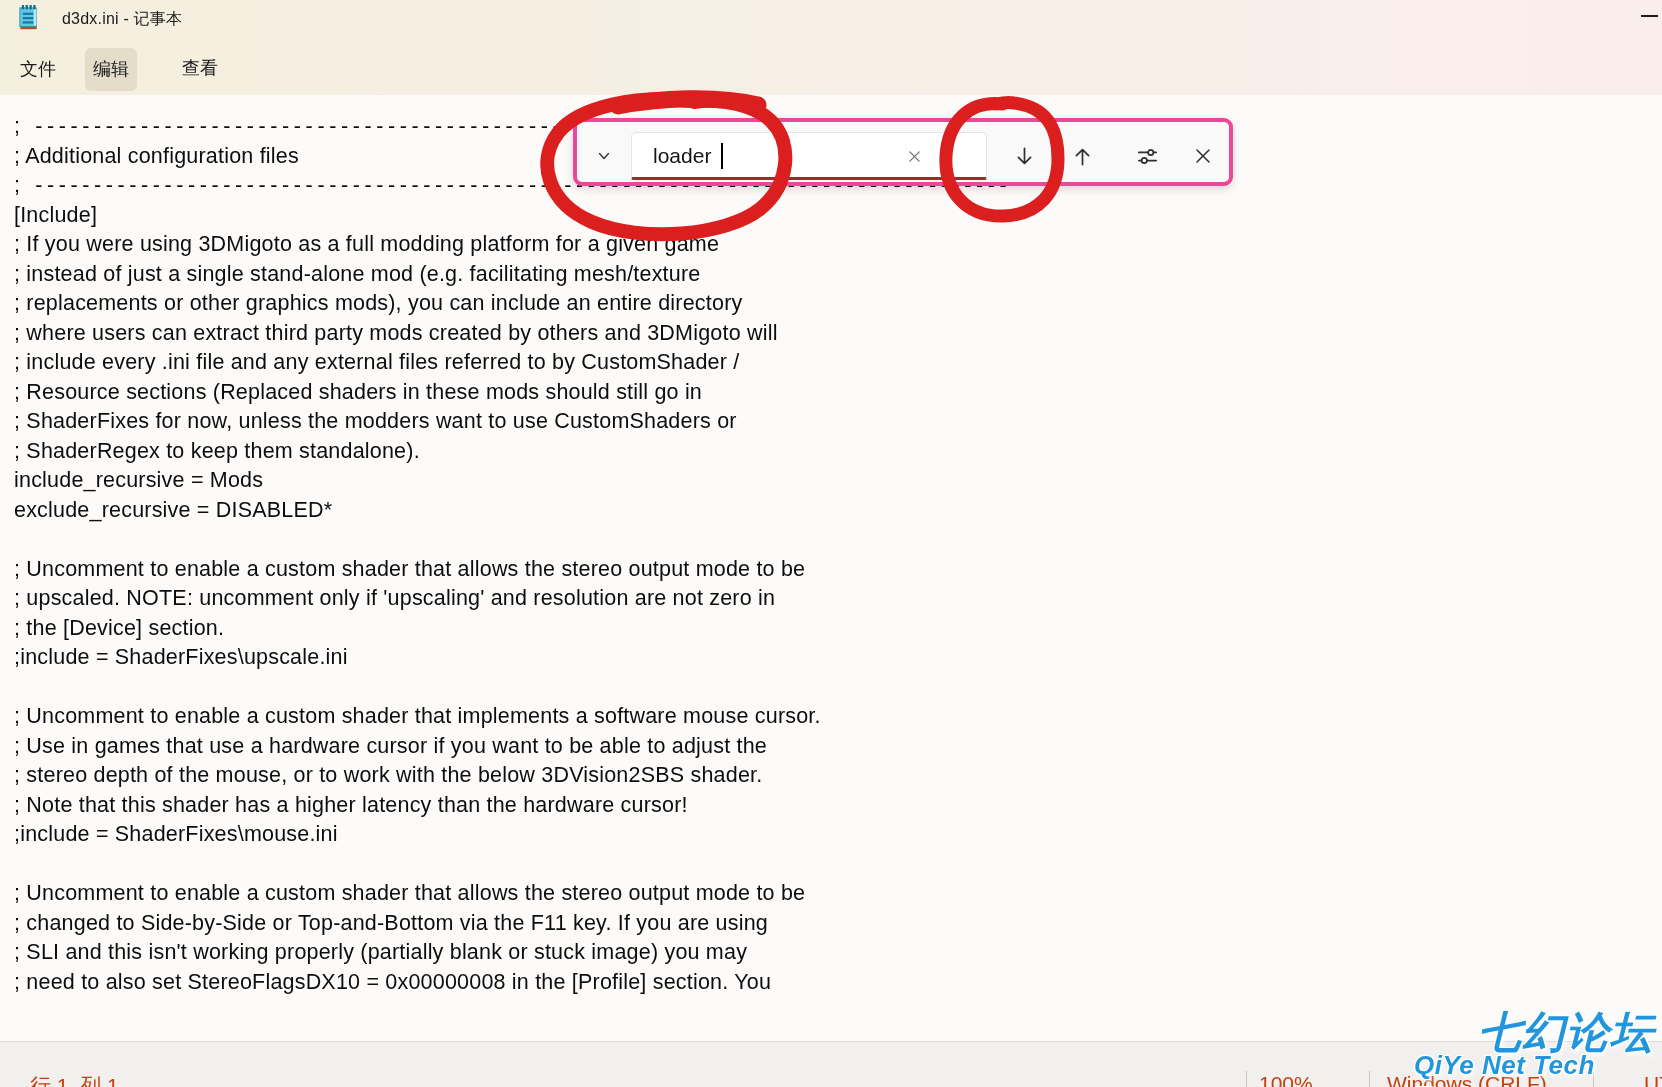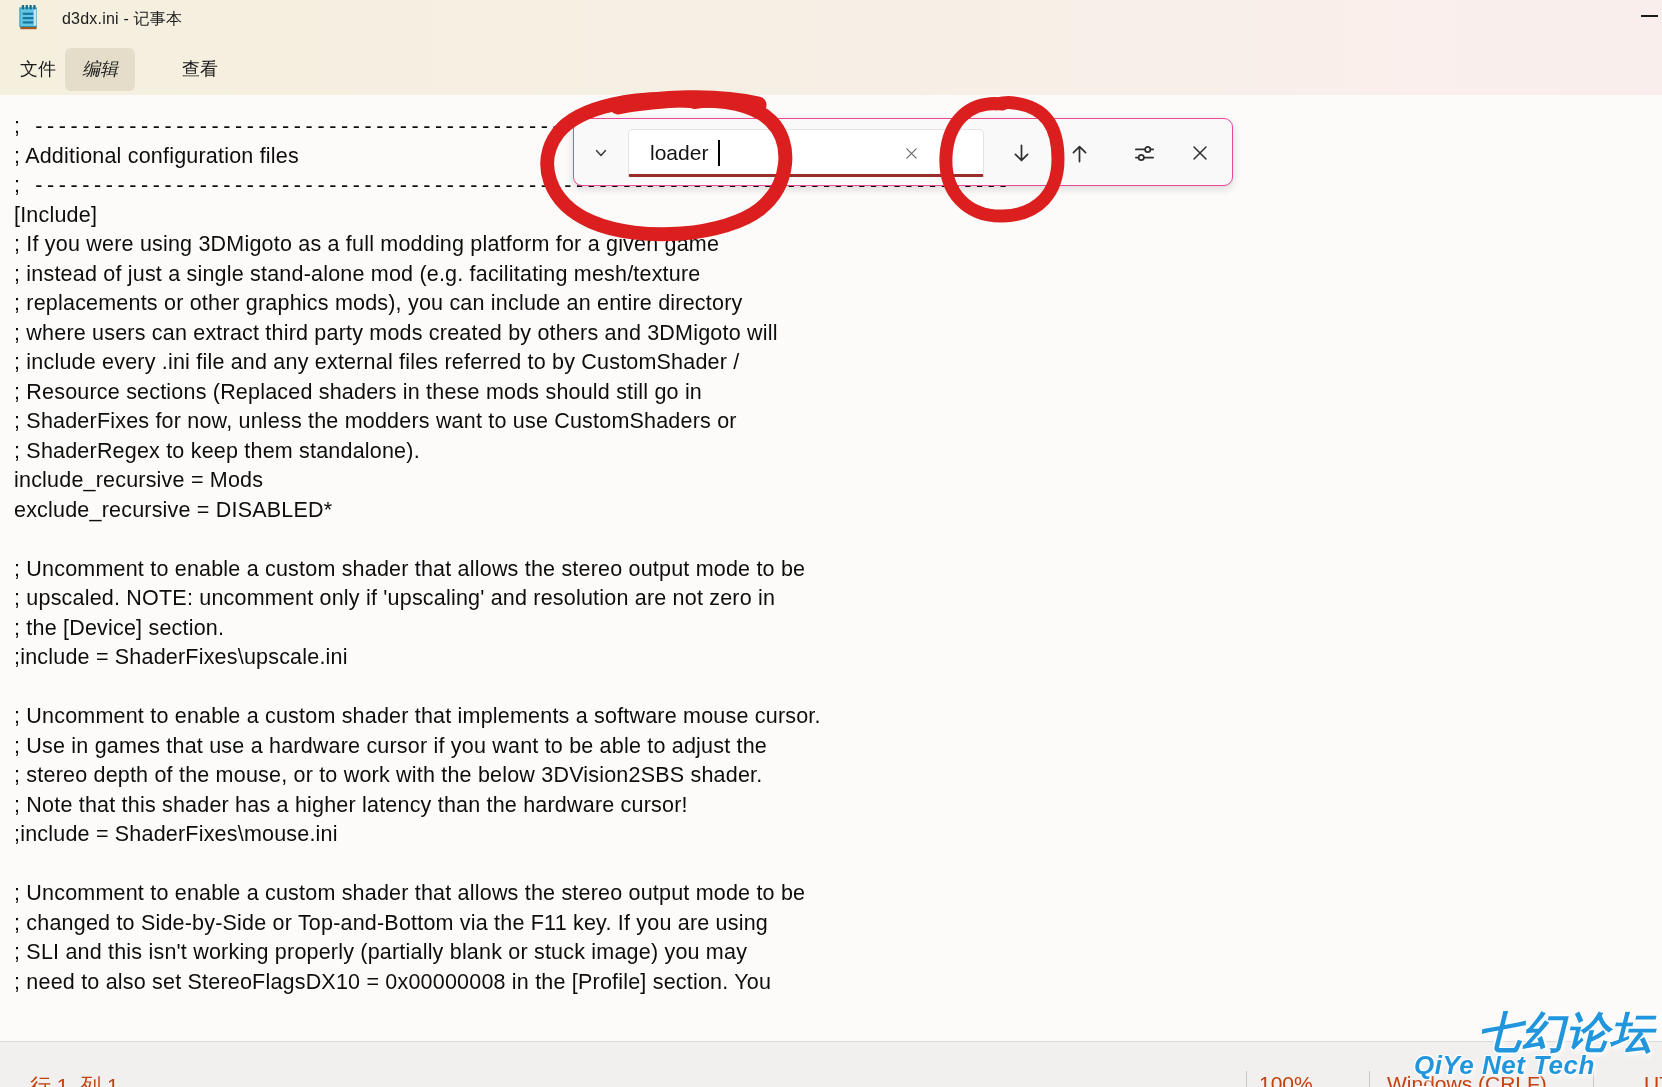--- a/index.html
+++ b/index.html
@@ -29,37 +29,37 @@
   .minimize-btn::after {
     content:""; position:absolute; left:3px; top:7px; width:17px; height:2px; background:#1b1b1b;
   }
 
   .menubar { position:absolute; top:46px; left:0; height:46px; width:1662px;padding-left:40px; }
   .menu-item {
     position:absolute; top:2px; height:43px; line-height:43px;
     font-size:18px; color:#1b1b1b; text-align:center; border-radius:6px;
   }
   .menu-file { left:6px;  width:64px; }
-  .menu-edit { left:65px; width:70px; background:rgba(110,92,55,0.12);font-style:italic; }
-  .menu-view { left:166px;width:68px; }
+  .menu-edit { left:85px; width:52px; background:rgba(110,92,55,0.12); }
+  .menu-view { left:166px;width:68px;font-family:Liberation Mono, monospace; }
 
   
   .editor {
     position:absolute; top:95px; left:0; right:0; bottom:46px;
     background:#fcfbfa; padding:17px 0 0 14px;
     font-size:21.5px; line-height:29.5px; letter-spacing:0.2px;
     white-space:pre; overflow:hidden; color:#0d0d0d;
   }
   .editor div { height:29.5px; }
   .editor div.dash-line { letter-spacing:4.6px; }
 
   
   .findbar {
     position:absolute; left:573px; top:118px; width:660px; height:68px;
-    background:#f9f9f9; border:1px solid #ec4899; border-radius:9px;
+    background:#f9f9f9; border:4px solid #ec4899; border-radius:9px;
     box-shadow:0 3px 9px rgba(0,0,0,0.14); z-index:5;
   }
   .fb-btn {
     position:absolute; top:16px; width:36px; height:36px;
     display:flex; align-items:center; justify-content:center; border-radius:5px;
   }
   .fb-expand  { left:9px; }
   .fb-next    { left:429px; }
   .fb-prev    { left:487px; }
   .fb-options { left:552px; }

